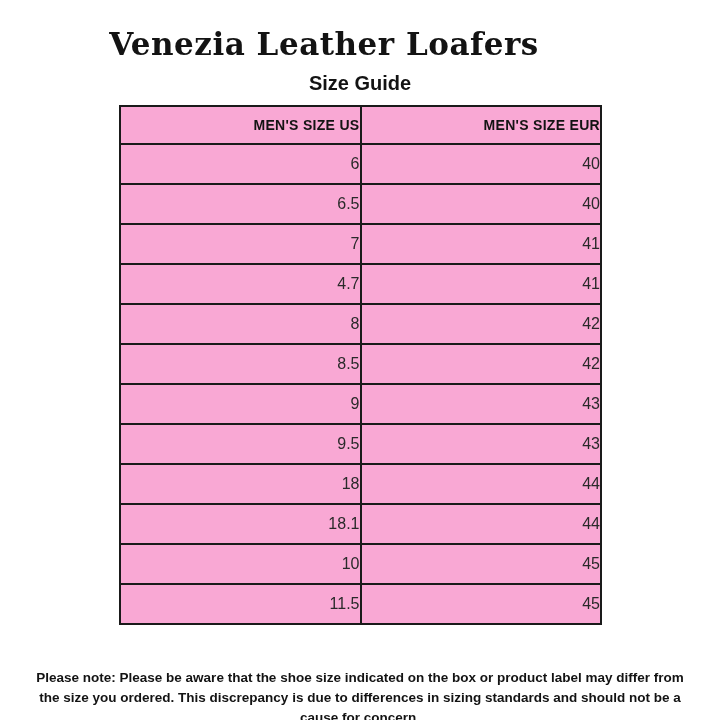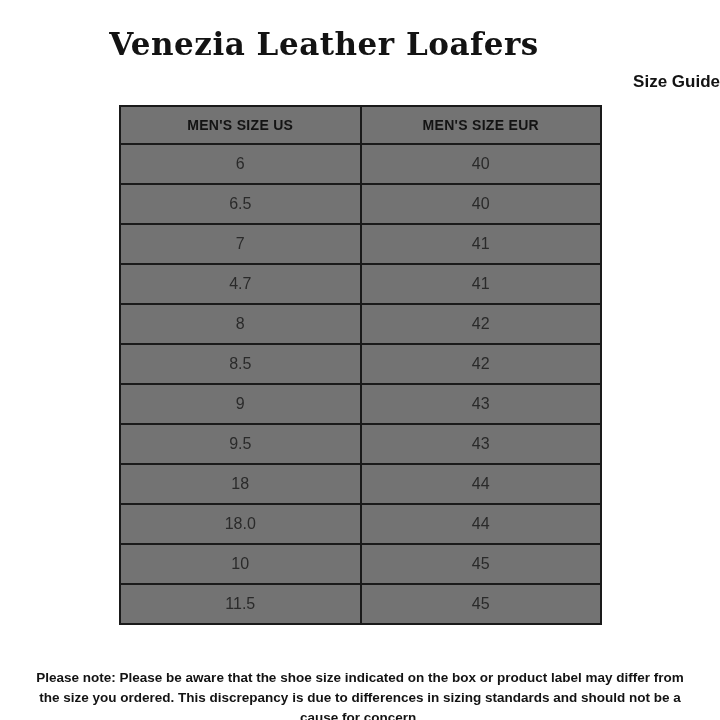--- a/index.html
+++ b/index.html
@@ -21,38 +21,38 @@
     text-align: center;
     font-family: "DejaVu Serif", "Liberation Serif", serif;
     font-weight: 700;
     font-size: 31px;
     letter-spacing: 0.5px;
     color: #131313;
   }
   .subtitle {
     position: absolute;
     top: 72px; left: 0; width: 720px;
-    text-align: right;
+    text-align: center;
     font-weight: 700;
-    font-size: 17px;
+    font-size: 20px;
     color: #131313;
   }
   table.size-table {
     position: absolute;
     left: 119px; top: 105px;
     width: 483px;
     border-collapse: collapse;
     table-layout: fixed;
   }
   table.size-table th,
   table.size-table td {
     border: 2px solid #1a1a1a;
-    text-align: center;
+    text-align: right;
     vertical-align: middle;
-    background: #737373;
+    background: #f9a8d4;
   }
   table.size-table th {
     height: 38px;
     font-size: 14px;
     font-weight: 700;
     letter-spacing: 0.3px;
     color: #131313;
   }
   table.size-table td {
     height: 40px;
@@ -117,21 +117,21 @@
         </tr>
         <tr>
           <td>9.5</td>
           <td>43</td>
         </tr>
         <tr>
           <td>18</td>
           <td>44</td>
         </tr>
         <tr>
-          <td>18.0</td>
+          <td>18.1</td>
           <td>44</td>
         </tr>
         <tr>
           <td>10</td>
           <td>45</td>
         </tr>
         <tr>
           <td>11.5</td>
           <td>45</td>
         </tr>

